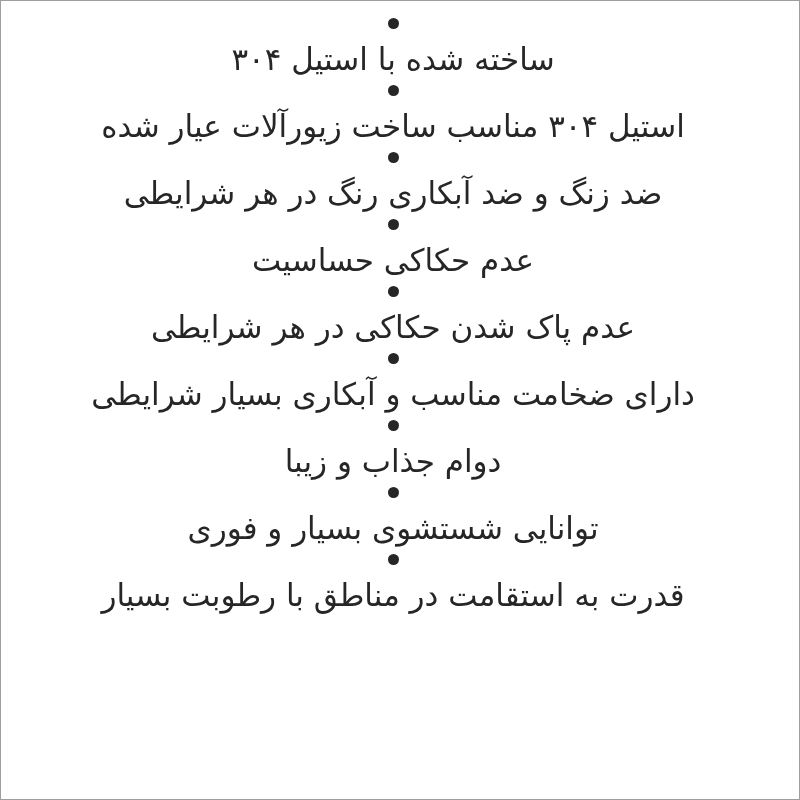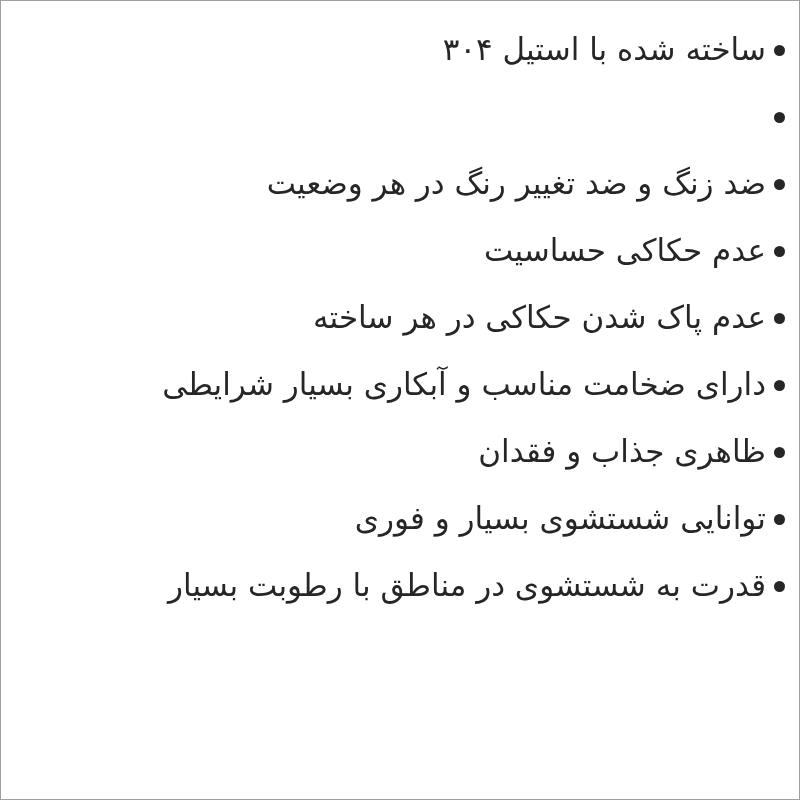--- a/index.html
+++ b/index.html
@@ -17,24 +17,24 @@
       direction: rtl;
     }
     .feature-list {
       list-style: none;
       margin: 0;
       padding: 15px 14px 0 0;
       direction: rtl;
     }
     .feature-row {
       display: flex;
-      flex-direction: row;      
+      flex-direction: column;      
       align-items: center;
       height: 67px;
-      gap: 8px;
+      gap: 15px;
     }
     .bullet {
       flex: 0 0 auto;
       width: 11px;
       height: 11px;
       border-radius: 50%;
       background: #262626;
       margin-top: 2px;
     }
     .feature-text {
@@ -52,53 +52,54 @@
 <div class="canvas">
   <ul class="feature-list">
 
     <li class="feature-row">
       <span class="bullet"></span>
       <span class="feature-text">ساخته شده با استیل ۳۰۴</span>
     </li>
 
     <li class="feature-row">
       <span class="bullet"></span>
+      <span class="feature-text">استیل ۳۰۴ مناسب ساخت زیورآلات عیار شده</span>
     </li>
 
     <li class="feature-row">
       <span class="bullet"></span>
-      <span class="feature-text">ضد زنگ و ضد تغییر رنگ در هر وضعیت</span>
+      <span class="feature-text">ضد زنگ و ضد آبکاری رنگ در هر شرایطی</span>
     </li>
 
     <li class="feature-row">
       <span class="bullet"></span>
       <span class="feature-text">عدم حکاکی حساسیت</span>
     </li>
 
     <li class="feature-row">
       <span class="bullet"></span>
-      <span class="feature-text">عدم پاک شدن حکاکی در هر ساخته</span>
+      <span class="feature-text">عدم پاک شدن حکاکی در هر شرایطی</span>
     </li>
 
 
     <li class="feature-row">
       <span class="bullet"></span>
       <span class="feature-text">دارای ضخامت مناسب و آبکاری بسیار شرایطی</span>
     </li>
 
     <li class="feature-row">
       <span class="bullet"></span>
-      <span class="feature-text">ظاهری جذاب و فقدان</span>
+      <span class="feature-text">دوام جذاب و زیبا</span>
     </li>
 
     <li class="feature-row">
       <span class="bullet"></span>
       <span class="feature-text">توانایی شستشوی بسیار و فوری</span>
     </li>
 
 
     <li class="feature-row">
       <span class="bullet"></span>
-      <span class="feature-text">قدرت به شستشوی در مناطق با رطوبت بسیار</span>
+      <span class="feature-text">قدرت به استقامت در مناطق با رطوبت بسیار</span>
     </li>
 
   </ul>
 </div>
 
 </body></html>

